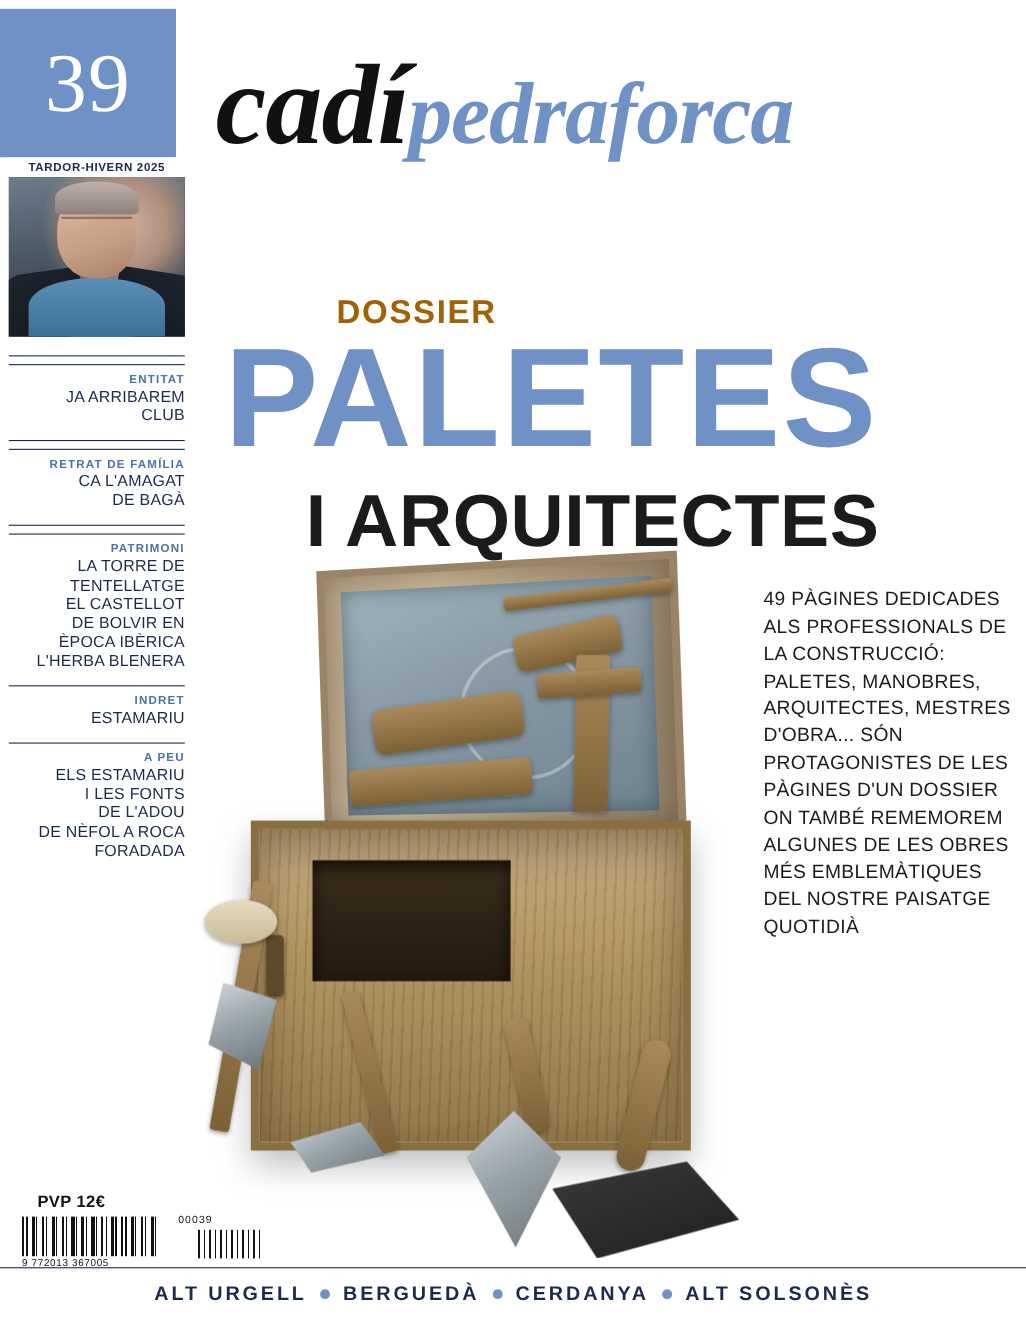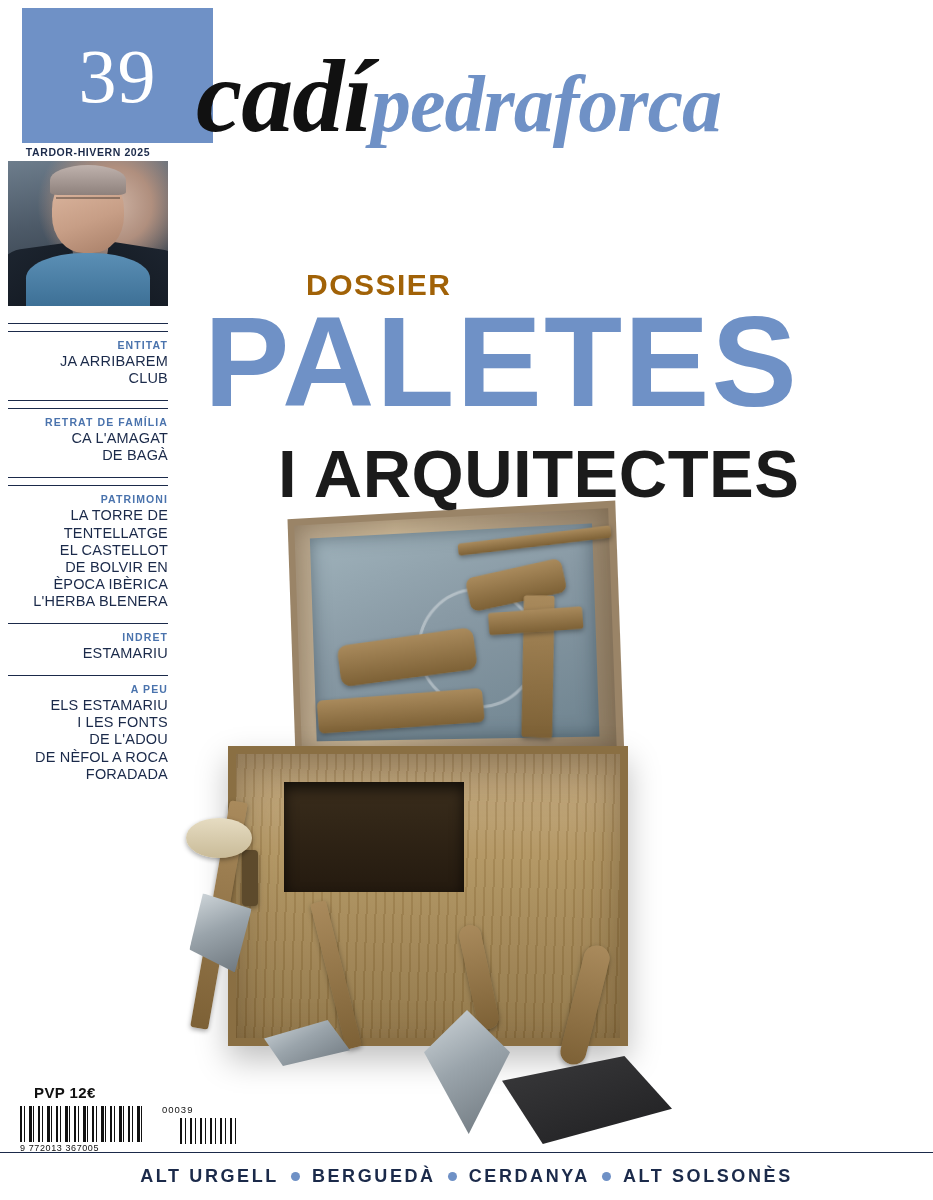--- a/index.html
+++ b/index.html
@@ -13,22 +13,22 @@
   .cover {
     position: relative;
     width: 933px;
     height: 1200px;
     background: #ffffff;
   }
 
   
   .issue-box {
     position: absolute;
-    left: 22px; top: 8px;
-    width: 191px; height: 135px;
+    left: 0; top: 8px;
+    width: 160px; height: 135px;
     background: #6f91c6;
     display: flex;
     align-items: center;
     justify-content: center;
   }
   .issue-num {
     font-family: "Liberation Serif", serif;
     font-size: 76px;
     color: #ffffff;
     line-height: 1;
@@ -438,20 +438,21 @@
     <div class="blade" style="left:256px; top:510px; width:86px; height:124px; clip-path:polygon(50% 0,100% 34%,52% 100%,0 34%);"></div>
     <div class="tool" style="left:404px; top:444px; width:26px; height:122px; border-radius:13px; transform:rotate(14deg);"></div>
     <div class="blade" style="left:334px; top:556px; width:170px; height:88px; clip-path:polygon(0 28%,72% 0,100% 60%,24% 100%); background:linear-gradient(160deg,#3a3a3c 0%,#1f1f21 100%);"></div>
     <div class="tool" style="left:18px; top:318px; width:66px; height:40px; border-radius:50%; background:linear-gradient(180deg,#e6dcc2 0%,#c9bb98 100%);"></div>
   </div>
 
   <div class="dossier">DOSSIER</div>
   <div class="title-1">PALETES</div>
   <div class="title-2">I ARQUITECTES</div>
 
+  <div class="blurb">49 PÀGINES DEDICADES ALS PROFESSIONALS DE LA CONSTRUCCIÓ: PALETES, MANOBRES, ARQUITECTES, MESTRES D'OBRA... SÓN PROTAGONISTES DE LES PÀGINES D'UN DOSSIER ON TAMBÉ REMEMOREM ALGUNES DE LES OBRES MÉS EMBLEMÀTIQUES DEL NOSTRE PAISATGE QUOTIDIÀ</div>
 
   <div class="pvp">PVP 12€</div>
   <div class="barcode"></div>
   <div class="barcode-num">9 772013 367005</div>
   <div class="barcode2-num">00039</div>
   <div class="barcode2"></div>
 
   <div class="bottom-bar">
     <div class="bb-inner">
       <span>ALT URGELL</span>

